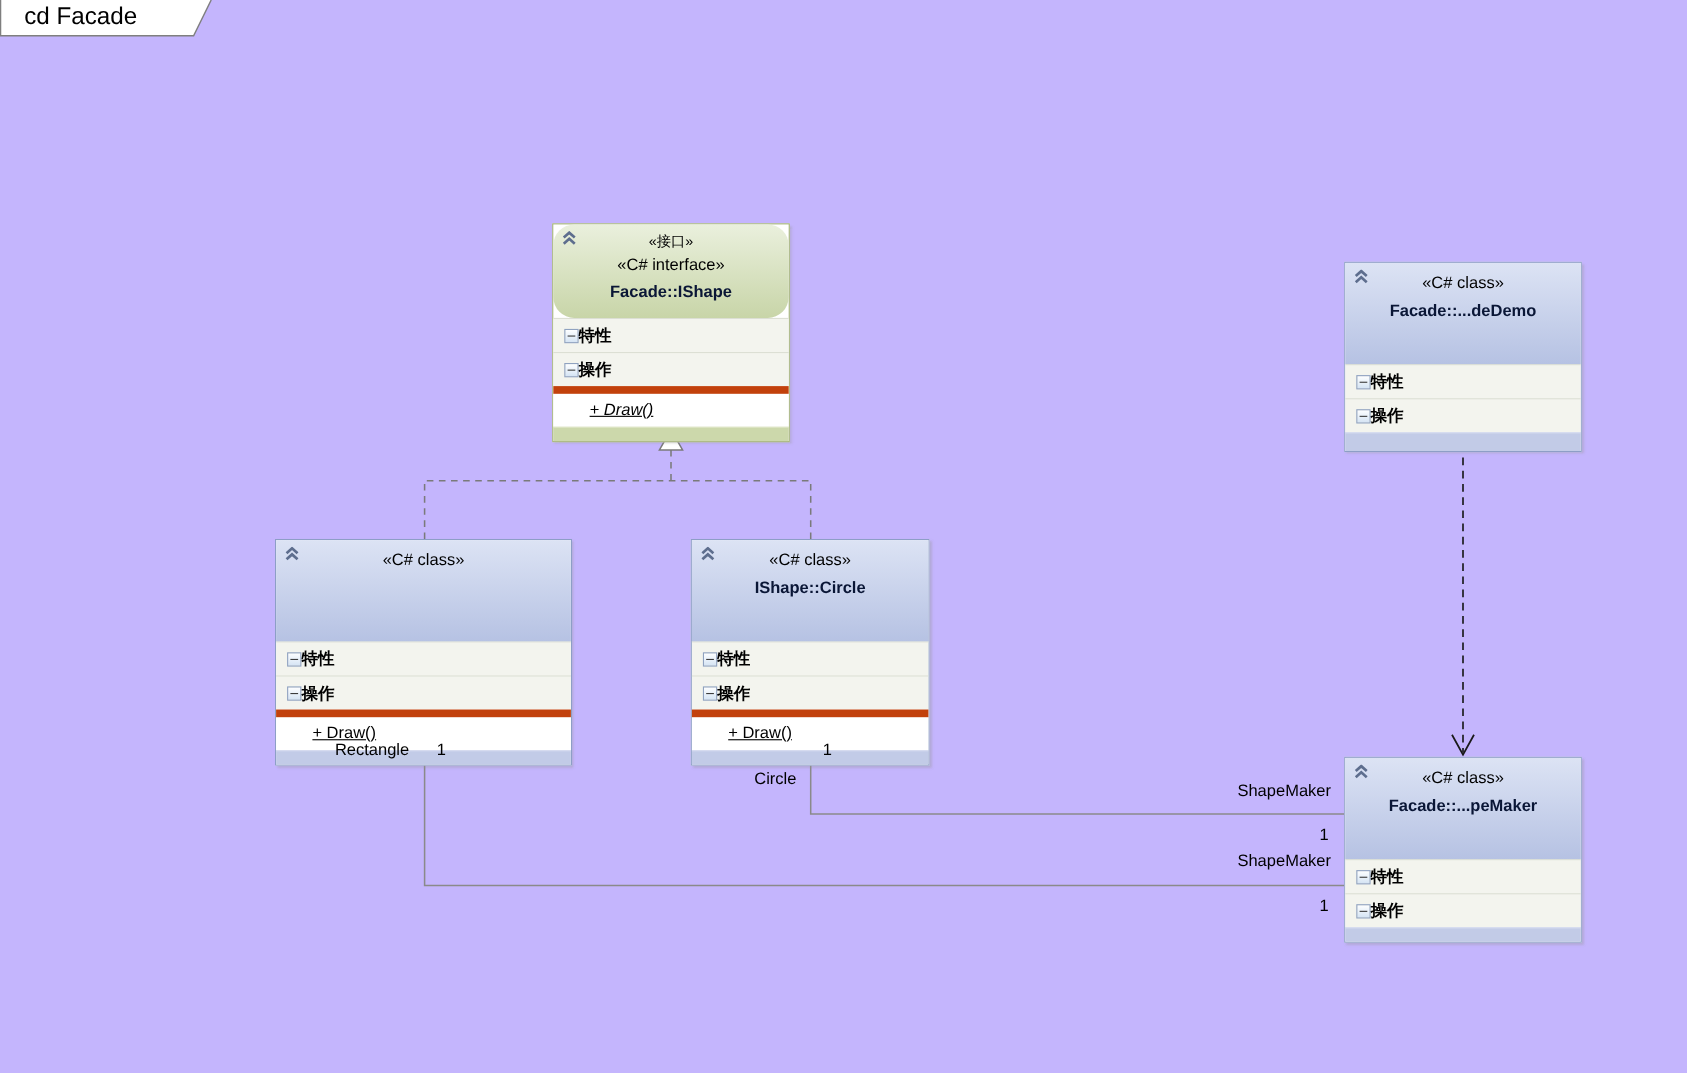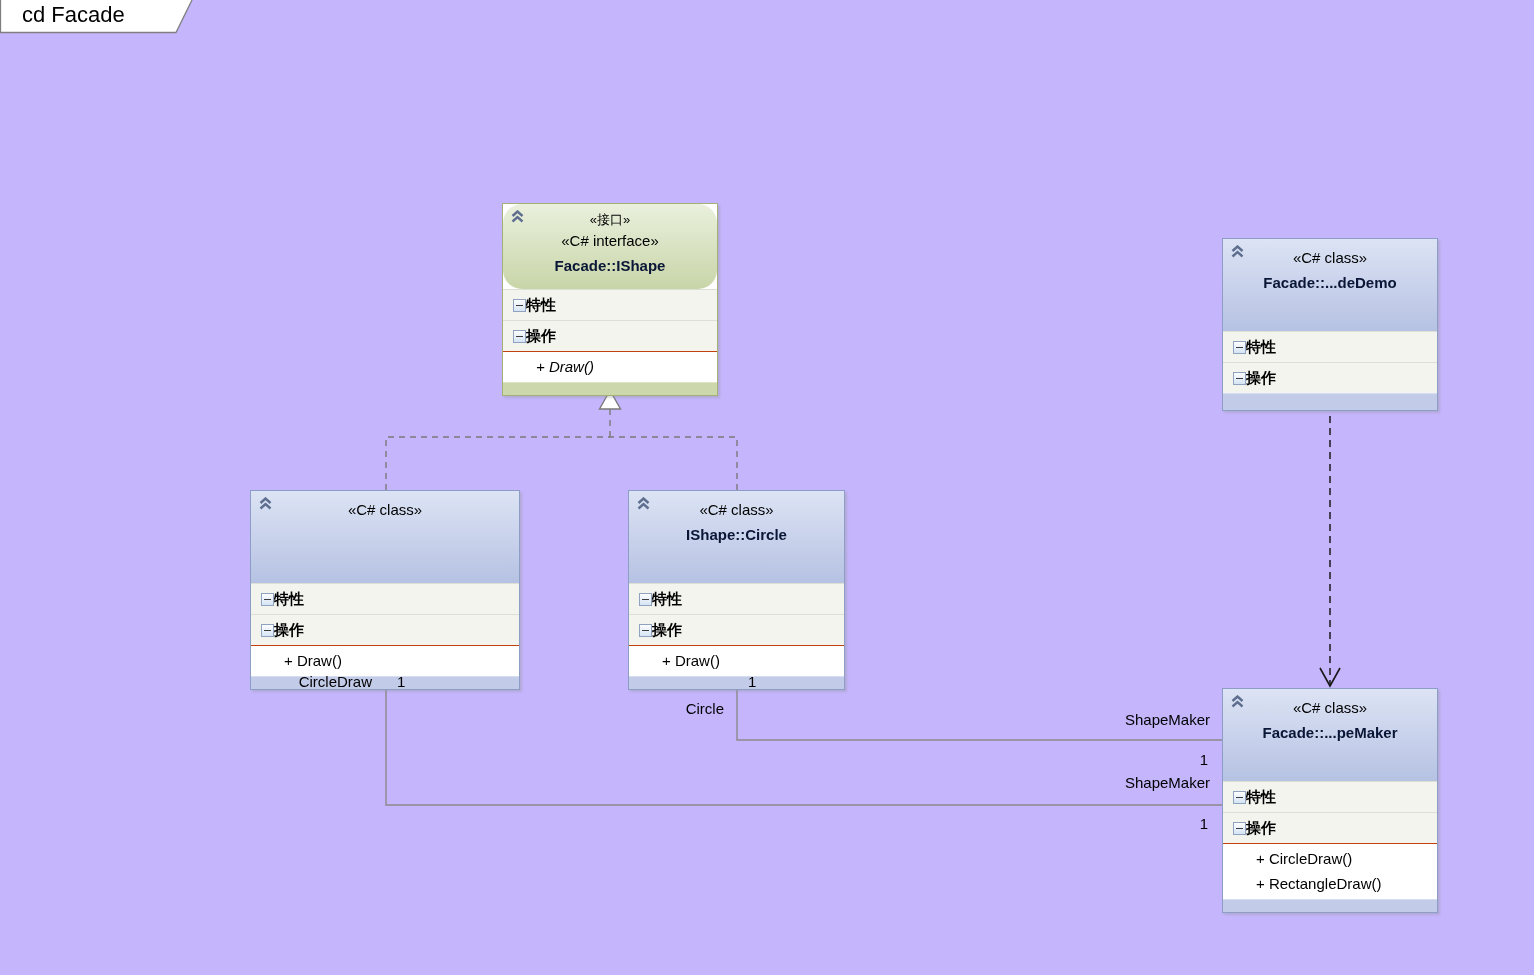--- a/index.html
+++ b/index.html
@@ -32,21 +32,21 @@
     font-size:15px;font-weight:bold;
   }
   .row .lbl{margin-left:0;}
   .minus-icon{
     width:13px;height:13px;box-sizing:border-box;border:1px solid #8fa2c0;
     background:linear-gradient(#fdfeff,#d5e4f4);position:relative;flex:0 0 auto;
   }
   .minus-icon::after{
     content:"";position:absolute;left:2px;right:2px;top:5px;height:1px;background:#3c3c3c;
   }
-  .members{background:#ffffff;padding:2px 0 3px;border-top:1px solid #c2410c;}
+  .members{background:#ffffff;padding:2px 0 3px;border-top:7px solid #c2410c;text-decoration:underline;}
   .member{font-size:15px;height:25px;line-height:25px;padding-left:33px;white-space:nowrap;}
   .member.it{font-style:italic;}
   .ftr{height:12px;}
   .blue .ftr{background:#c2cbe7;border-top:1px solid #d7ddf0;}
   .green .ftr{background:#ccd8ab;border-top:1px solid #dde5c4;}
   
   .elabel{position:absolute;font-size:15px;white-space:nowrap;}
   .r{text-align:right;}
 </style>
 </head>
@@ -173,28 +173,24 @@
       <div class="cname">Facade::...peMaker</div>
     </div>
     <div class="row">
       <span class="minus-icon"></span>
       <span class="lbl">特性</span>
     </div>
     <div class="row">
       <span class="minus-icon"></span>
       <span class="lbl">操作</span>
     </div>
-    <div class="members">
-      <div class="member">+ CircleDraw()</div>
-      <div class="member">+ RectangleDraw()</div>
-    </div>
     <div class="ftr"></div>
   </div>
 
-  <div class="elabel r" style="left:260px;top:673px;width:112px;">CircleDraw</div>
+  <div class="elabel r" style="left:260px;top:673px;width:112px;">Rectangle</div>
   <div class="elabel" style="left:397px;top:673px;">1</div>
   <div class="elabel r" style="left:640px;top:673px;width:84px;margin-top:27px;">Circle</div>
   <div class="elabel" style="left:748px;top:673px;">1</div>
   <div class="elabel r" style="left:1070px;top:711px;width:140px;">ShapeMaker</div>
   <div class="elabel r" style="left:1150px;top:751px;width:58px;">1</div>
   <div class="elabel r" style="left:1070px;top:774px;width:140px;">ShapeMaker</div>
   <div class="elabel r" style="left:1150px;top:815px;width:58px;">1</div>
 
 </div>
 

